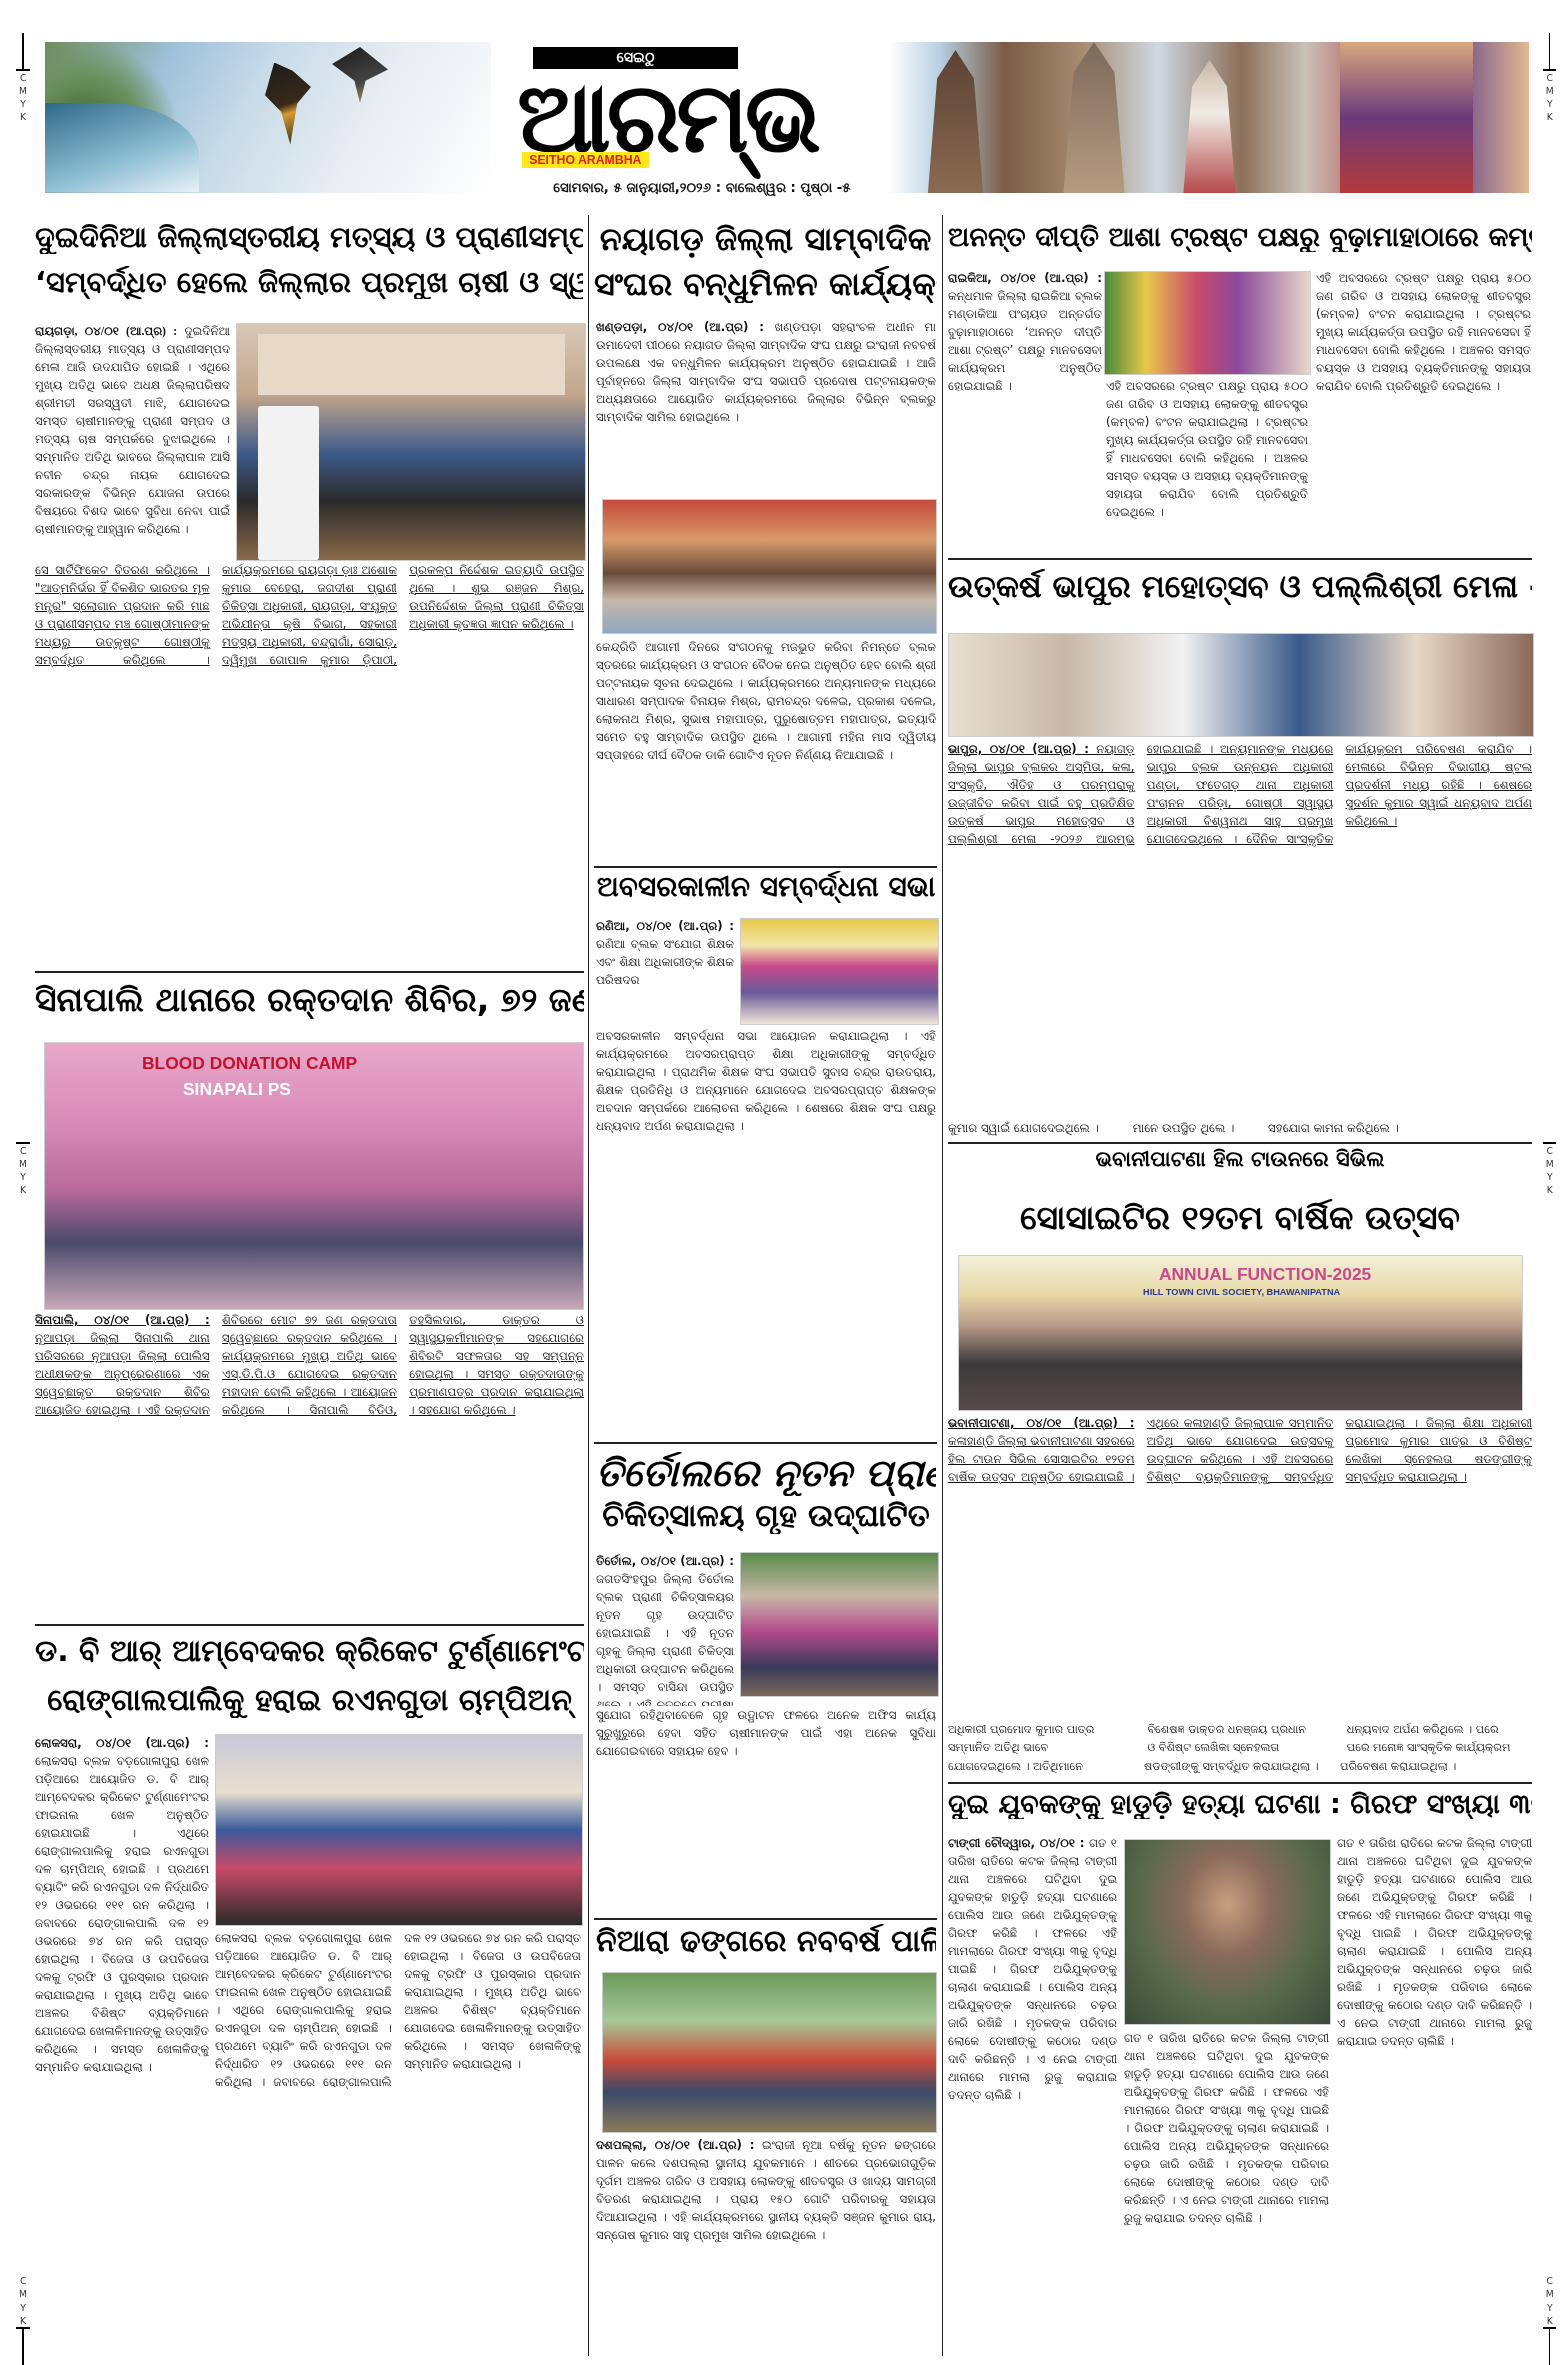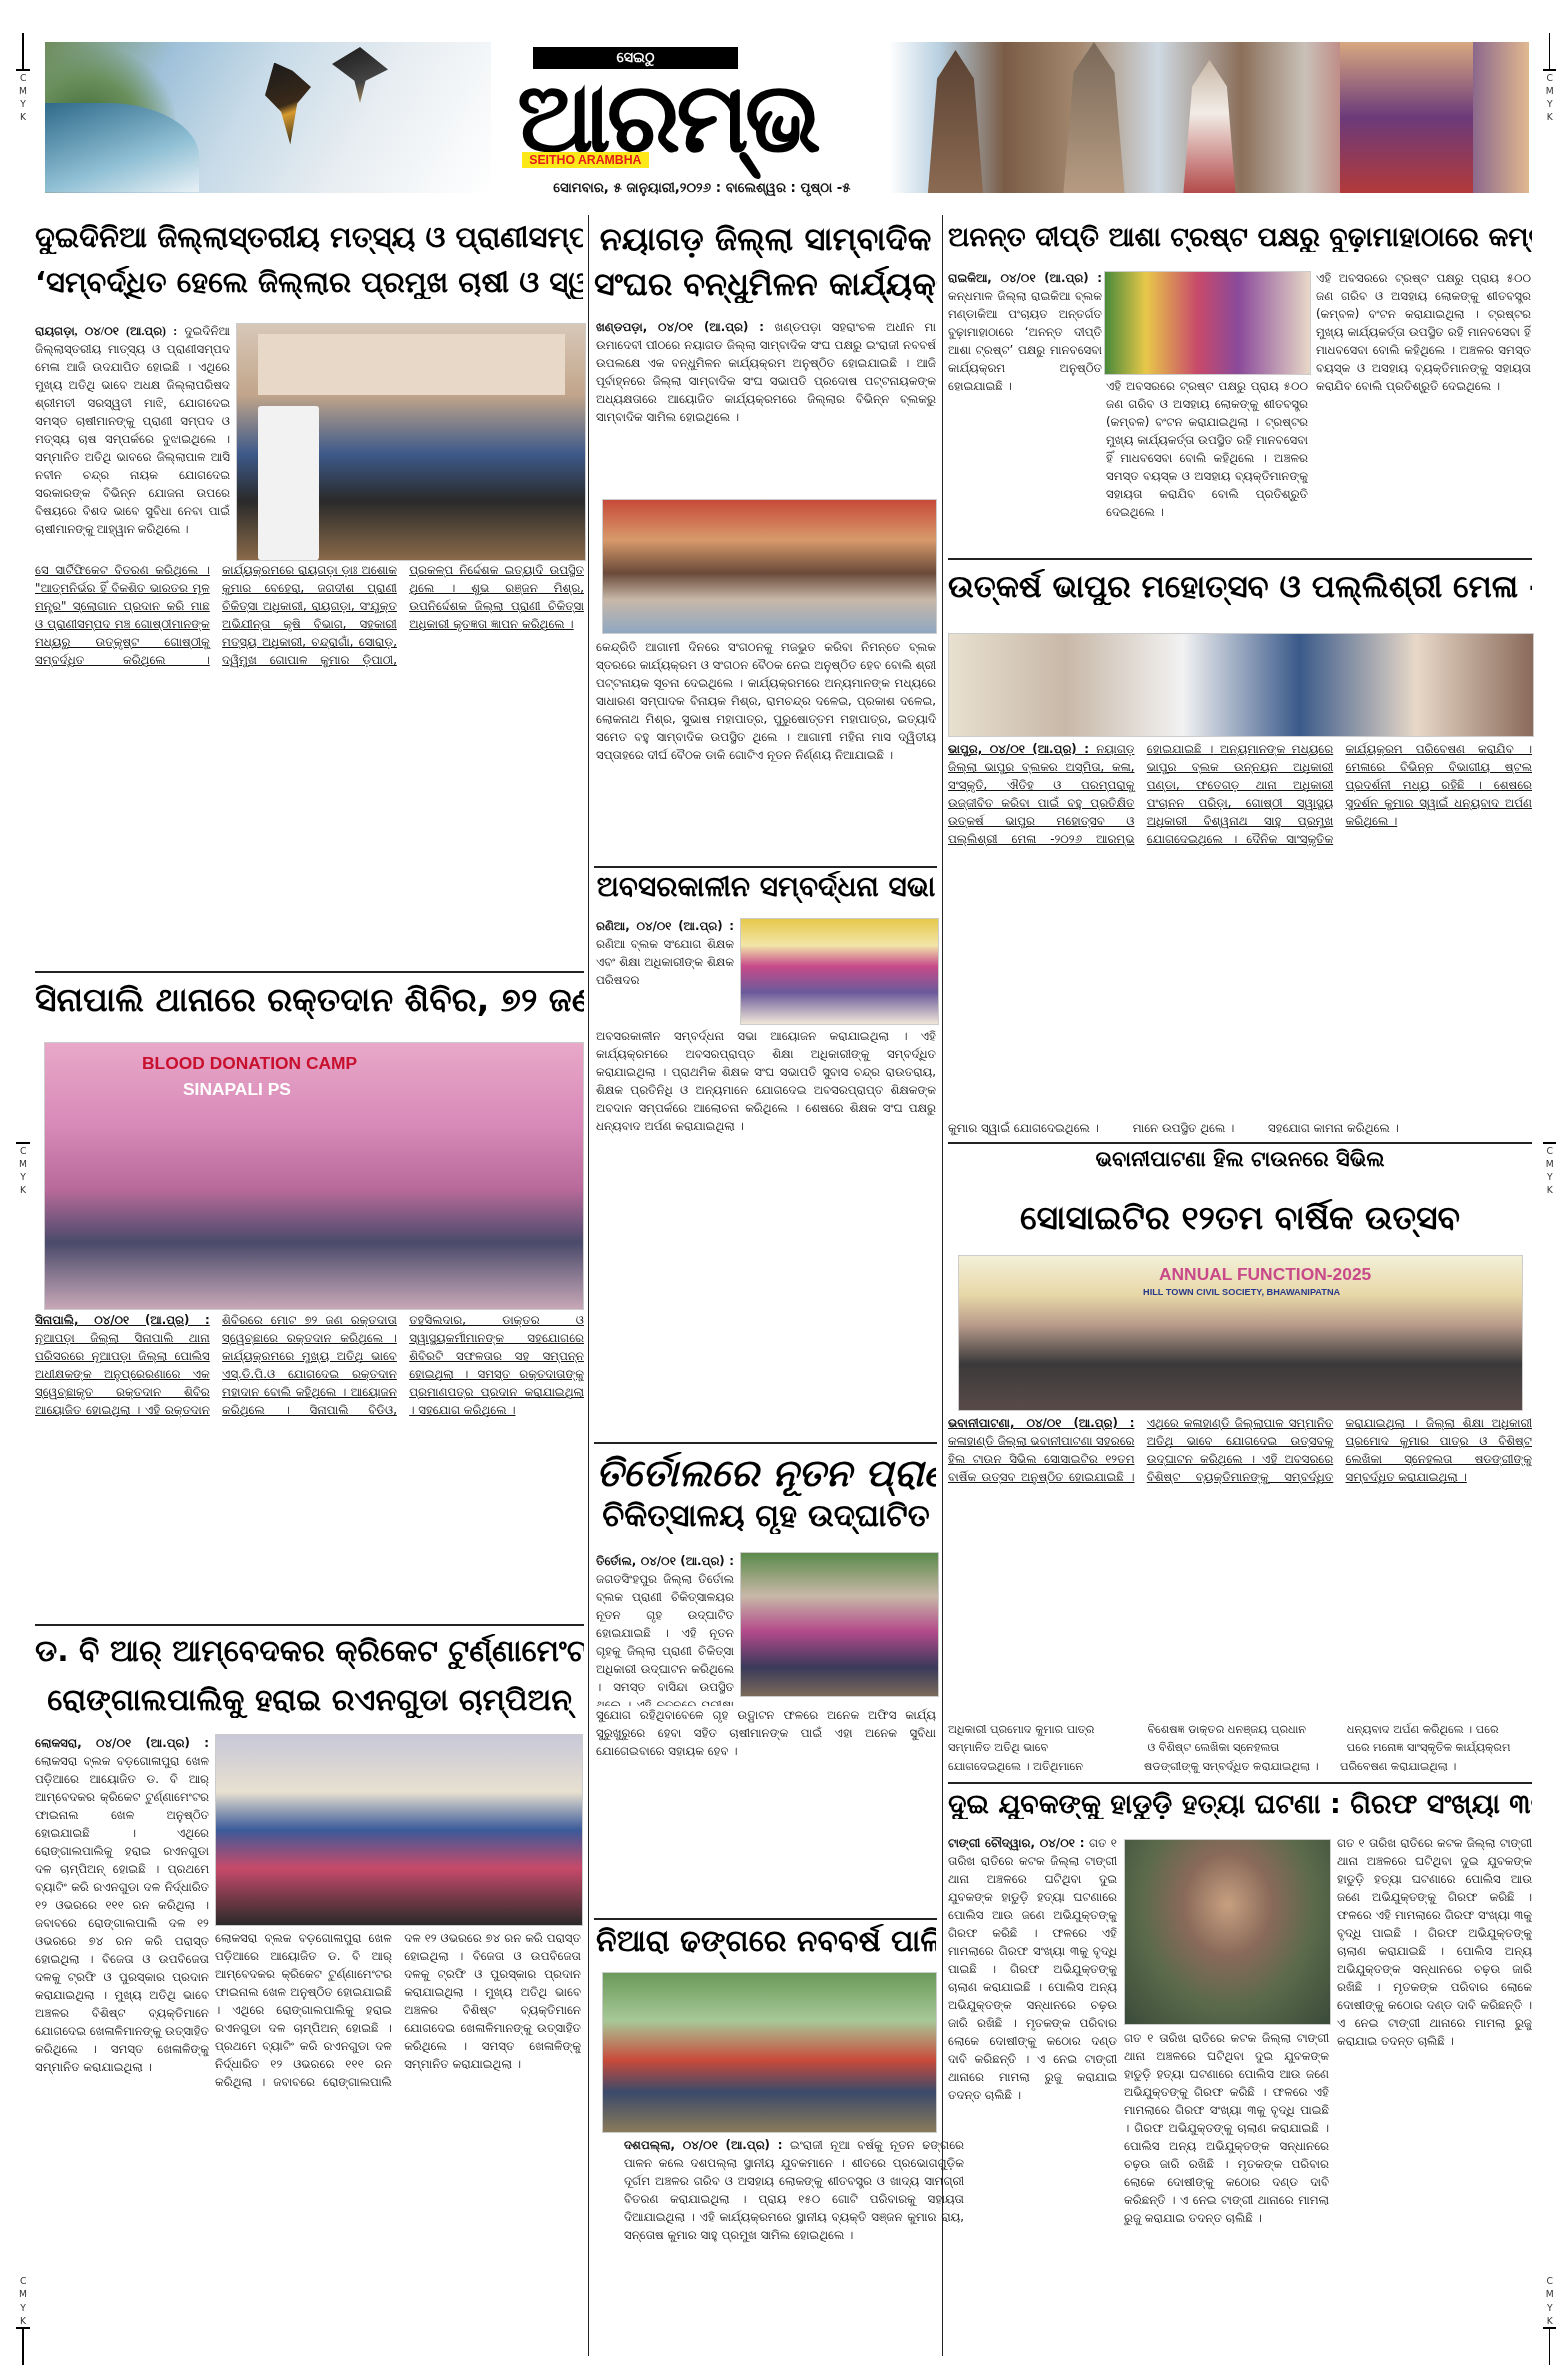--- a/index.html
+++ b/index.html
@@ -162,21 +162,21 @@
     <span>ଜଗତସିଂହପୁର ଜିଲ୍ଲା ତିର୍ତୋଲ ବ୍ଲକ ପ୍ରାଣୀ ଚିକିତ୍ସାଳୟର ନୂତନ ଗୃହ ଉଦ୍‌ଘାଟିତ ହୋଇଯାଇଛି । ଏହି ନୂତନ ଗୃହକୁ ଜିଲ୍ଲା ପ୍ରାଣୀ ଚିକିତ୍ସା ଅଧିକାରୀ ଉଦ୍‌ଘାଟନ କରିଥିଲେ । ସମସ୍ତ ବାସିନ୍ଦା ଉପସ୍ଥିତ ଥିଲେ । ଏହି ନୂତନରେ ପରୀକ୍ଷା ସୁବିଧା</span>
   </div>
   <div class="photo" style="left:740px;top:1552px;width:197px;height:143px;background:linear-gradient(180deg,#5a8a4a 0%,#c8b8a8 30%,#b34a8a 55%,#3a3a5a 80%,#7a6a5a 100%);"></div>
   <div class="body" style="left:596px;top:1706px;width:340px;height:195px;">ସୁଯୋଗ ରହିଥିବାବେଳେ ଗୃହ ଉଦ୍ଘାଟନ ଫଳରେ ଅନେକ ଅଫିସ କାର୍ଯ୍ୟ ସୁରୁଖୁରୁରେ ହେବା ସହିତ ଚାଷୀମାନଙ୍କ ପାଇଁ ଏହା ଅନେକ ସୁବିଧା ଯୋଗେଇବାରେ ସହାୟକ ହେବ ।</div>
   <div class="rule-h" style="left:594px;top:1918px;width:343px;"></div>
 </div>
 
 <div>
   <div class="hl" style="left:596px;top:1924px;width:340px;font-size:30px;">ନିଆରା ଢଙ୍ଗରେ ନବବର୍ଷ ପାଳିତ</div>
   <div class="photo" style="left:602px;top:1972px;width:333px;height:159px;background:linear-gradient(180deg,#6a9a5a 0%,#a8c898 30%,#c84a3a 55%,#3a4a6a 75%,#8a7a5a 100%);"></div>
-  <div class="body" style="left:596px;top:2136px;width:340px;height:215px;margin-left:28px;">
+  <div class="body" style="left:596px;top:2136px;width:340px;height:215px;">
     <span class="dl">ଦଶପଲ୍ଲା, ୦୪/୦୧ (ଆ.ପ୍ର) :</span>
     <span>ଇଂରାଜୀ ନୂଆ ବର୍ଷକୁ ନୂତନ ଢଙ୍ଗରେ ପାଳନ କଲେ ଦଶପଲ୍ଲା ସ୍ଥାନୀୟ ଯୁବକମାନେ । ଶୀତରେ ପ୍ରଭୋଗଗୁଡ଼ିକ ଦୂର୍ଗମ ଅଞ୍ଚଳର ଗରିବ ଓ ଅସହାୟ ଲୋକଙ୍କୁ ଶୀତବସ୍ତ୍ର ଓ ଖାଦ୍ୟ ସାମଗ୍ରୀ ବିତରଣ କରାଯାଇଥିଲା । ପ୍ରାୟ ୧୫୦ ଗୋଟି ପରିବାରକୁ ସହାୟତା ଦିଆଯାଇଥିଲା । ଏହି କାର୍ଯ୍ୟକ୍ରମରେ ସ୍ଥାନୀୟ ବ୍ୟକ୍ତି ସଞ୍ଜନ କୁମାର ରାୟ, ସନ୍ତୋଷ କୁମାର ସାହୁ ପ୍ରମୁଖ ସାମିଲ ହୋଇଥିଲେ ।</span>
   </div>
 </div>
 
 <div>
   <div class="rule-h" style="left:35px;top:971px;width:549px;"></div>
   <div class="hl" style="left:35px;top:981px;width:549px;font-size:33px;">ସିନାପାଲି ଥାନାରେ ରକ୍ତଦାନ ଶିବିର, ୭୨ ଜଣଙ୍କ ରକ୍ତଦାନ</div>
   <div class="photo" style="left:44px;top:1042px;width:538px;height:266px;background:linear-gradient(180deg,#e8a8c8 0%,#d88ab8 30%,#b86a9a 55%,#4a4a6a 75%,#c8a8b8 100%);">
     <div class="caption" style="left:97px;top:10.2px;font-size:17.4px;color:#c8102e;">BLOOD DONATION CAMP</div>

